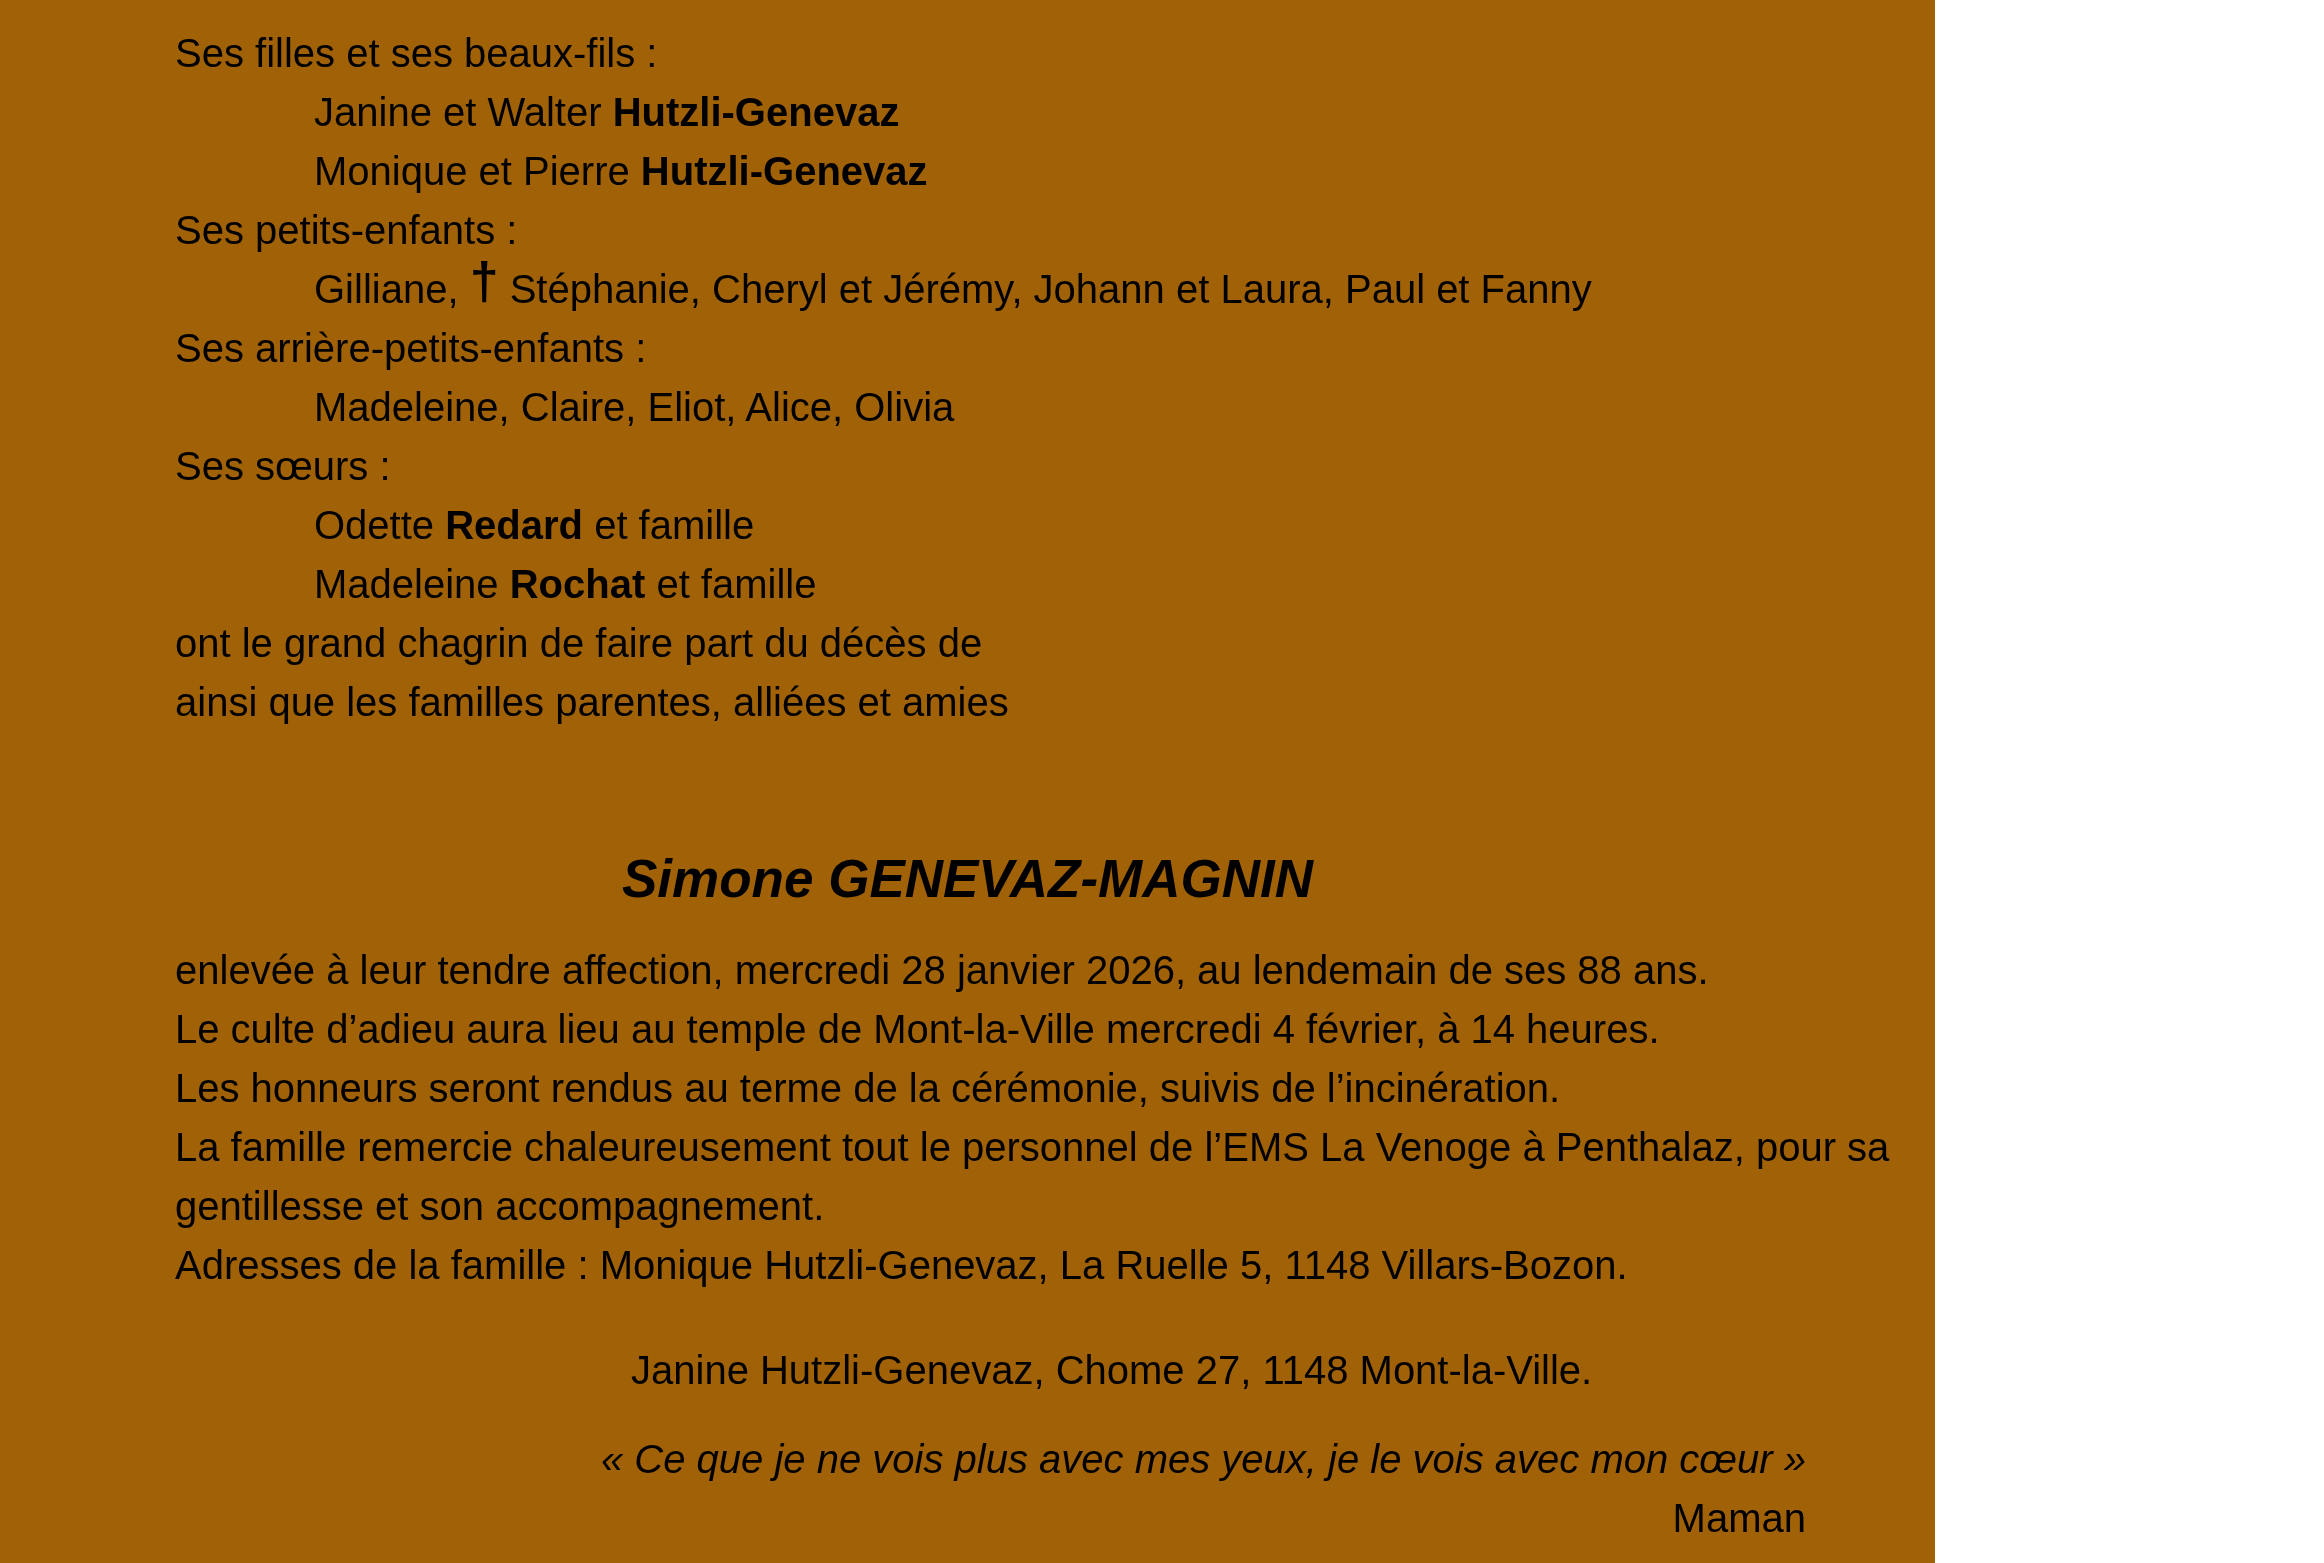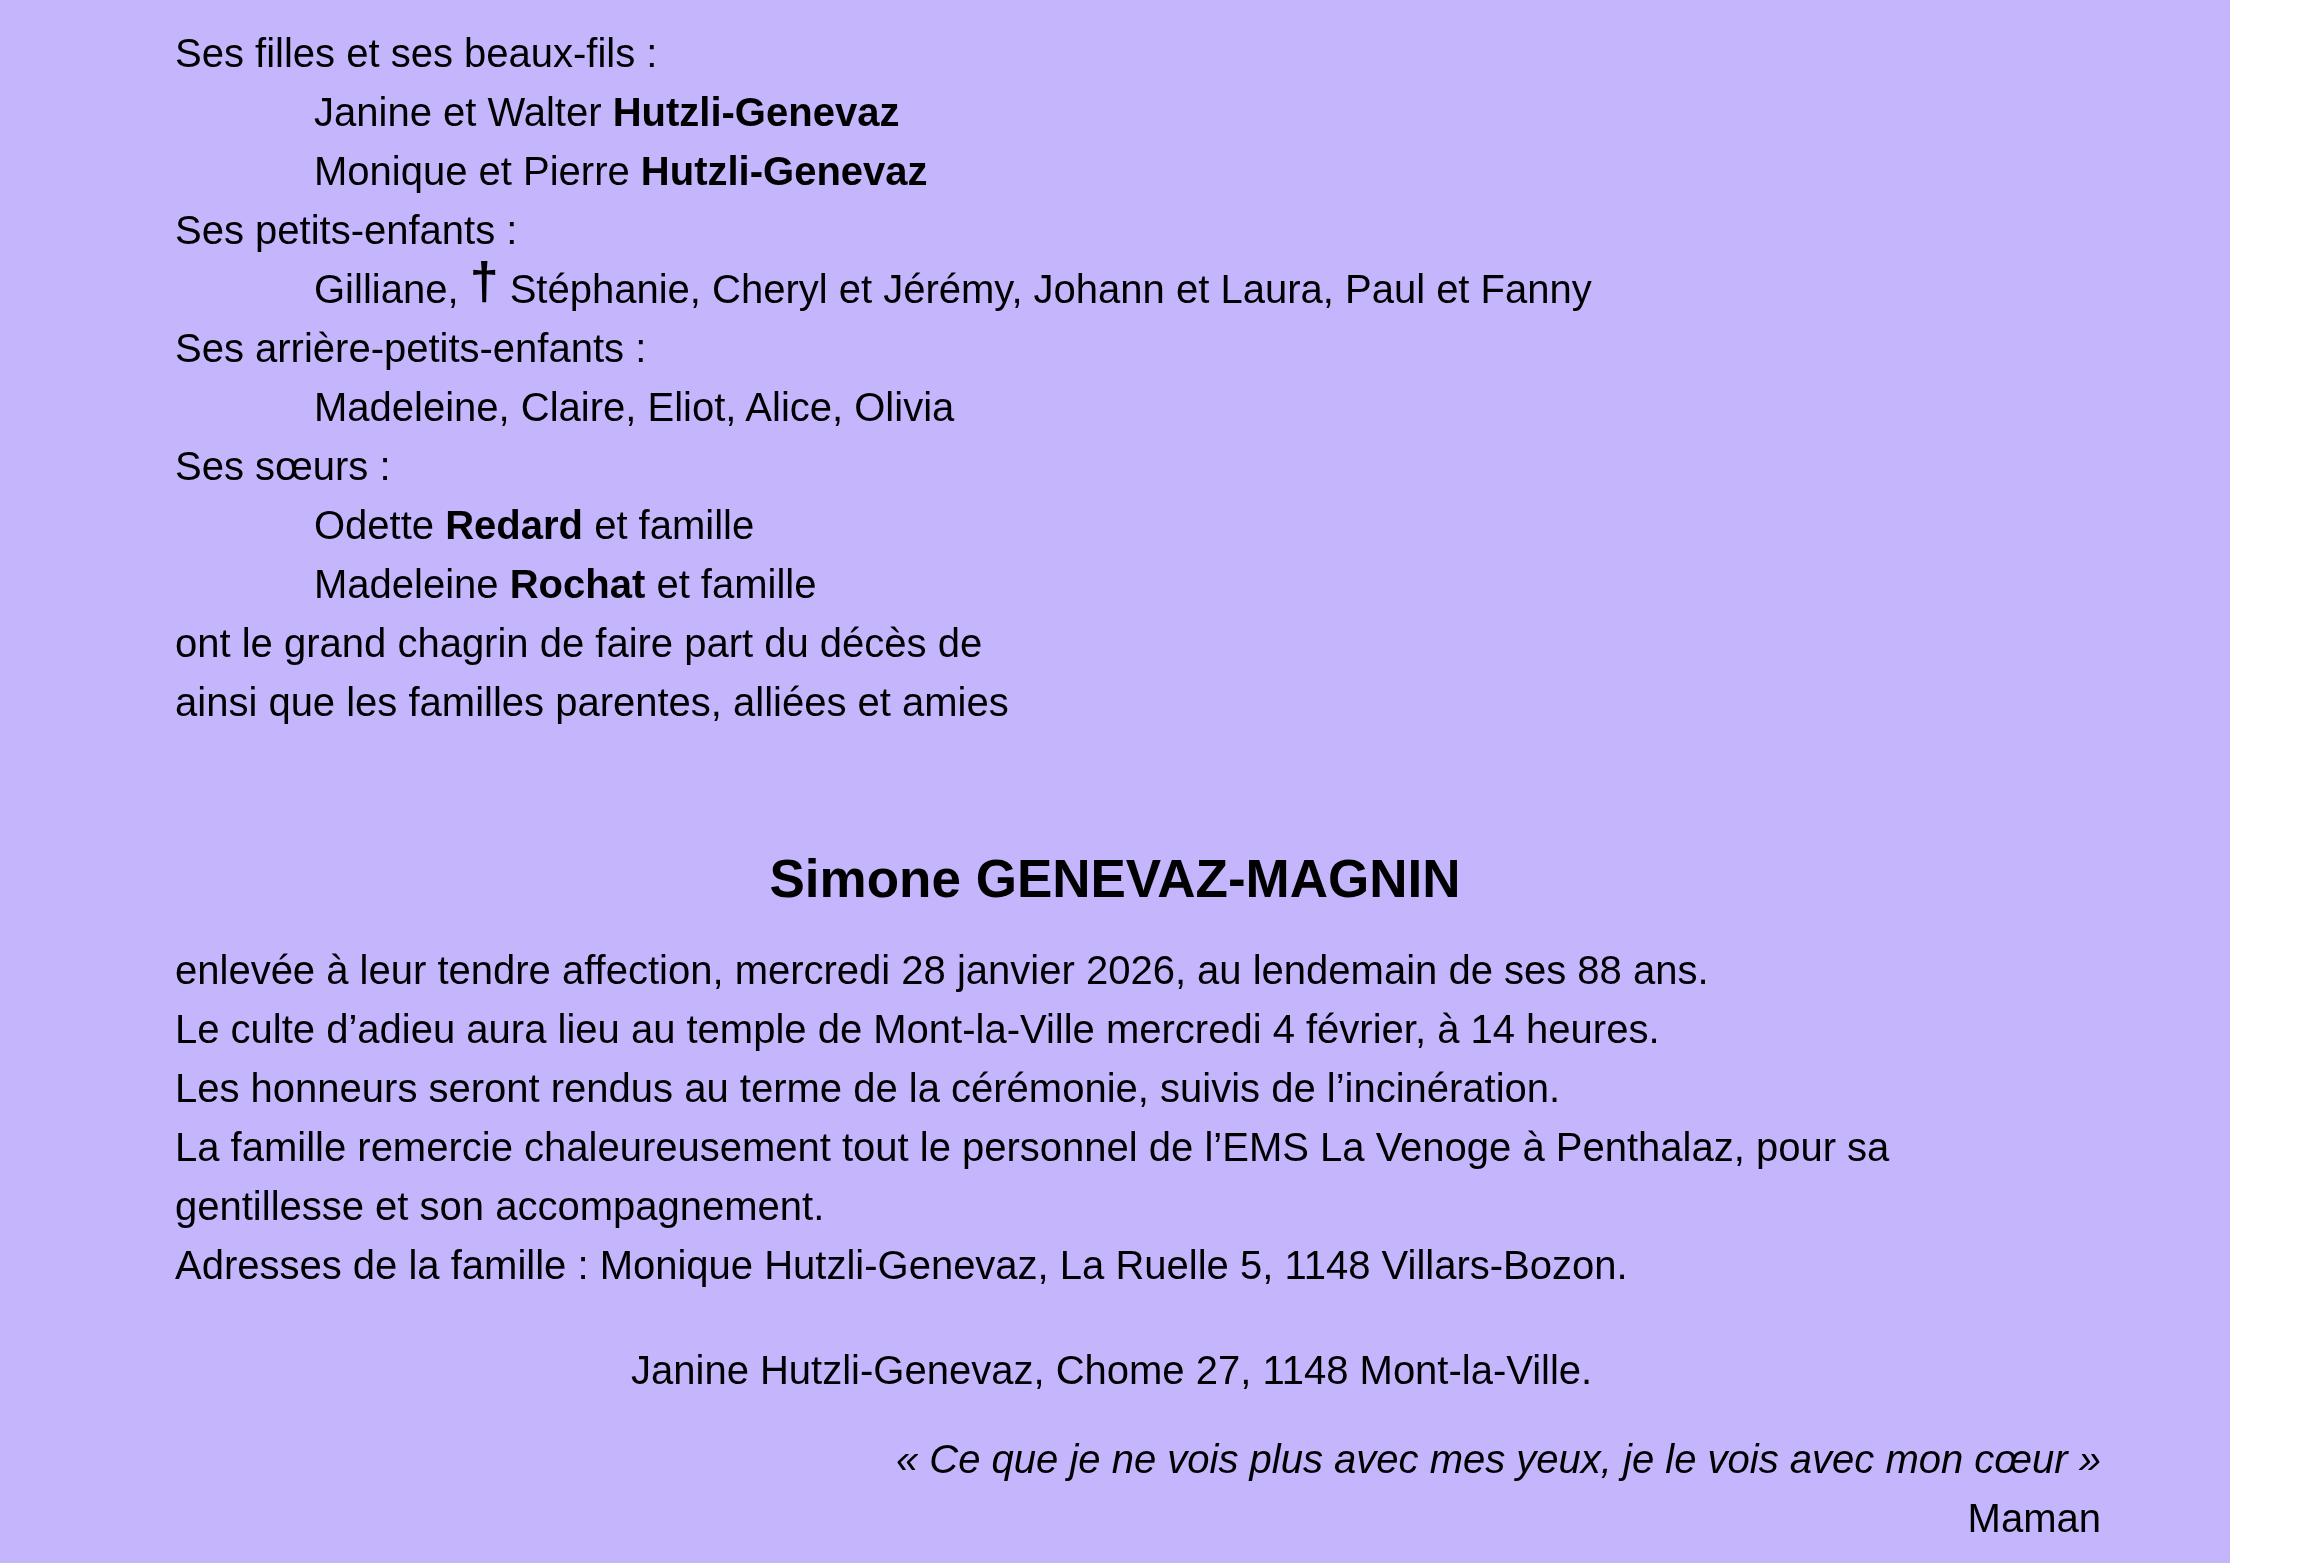--- a/index.html
+++ b/index.html
@@ -2,23 +2,23 @@
 <html style="font-size:15px"><head>
 <meta charset="utf-8">
 <style>
   html, body {
     margin: 0;
     padding: 0;
     background: #ffffff;
   }
   .page {
     position: relative;
-    width: 2230px;
+    width: 1935px;
     height: 1564px;
-    background: #c4b5fd;
+    background: #a16207;
     overflow: hidden;
     font-family: "Liberation Sans", "DejaVu Sans", sans-serif;
     font-size: 40px;
     color: #000000;
   }
   .family-block {
     position: absolute;
     left: 175px;
     top: 24px;
   }
@@ -51,20 +51,21 @@
   .deceased-title {
     position: absolute;
     left: 0;
     right: 0;
     top: 848px;
     text-align: center;
     font-weight: 700;
     font-size: 53px;
     line-height: 62px;
     white-space: pre;
+    font-style: italic;
   }
   .quote-block {
     position: absolute;
     right: 129px;
     top: 1422px;
     text-align: right;
   }
   .quote-line {
     font-style: italic;
     line-height: 59px;

